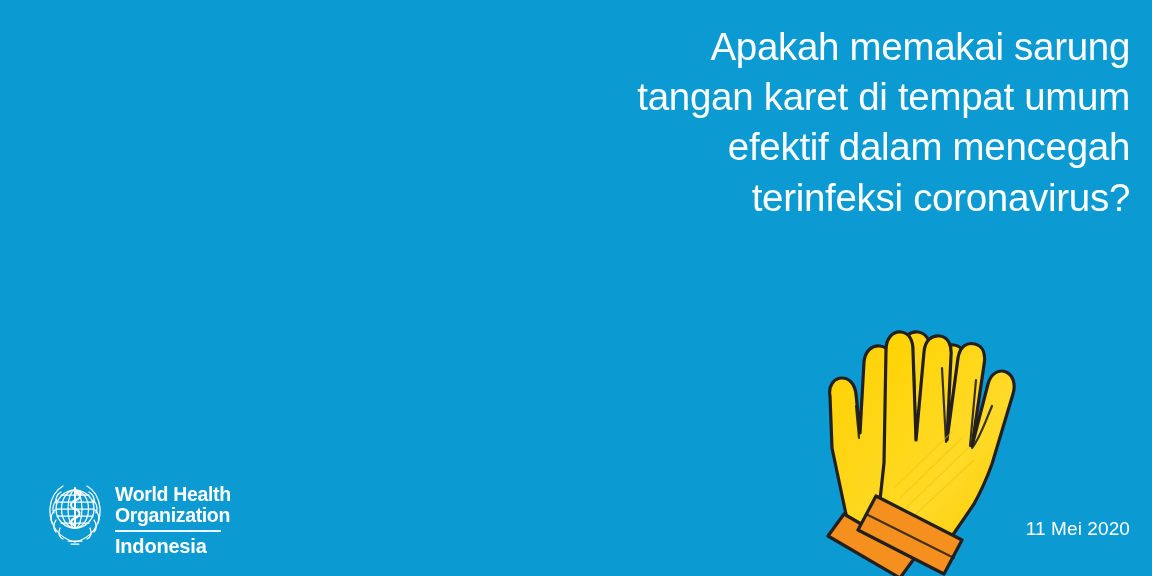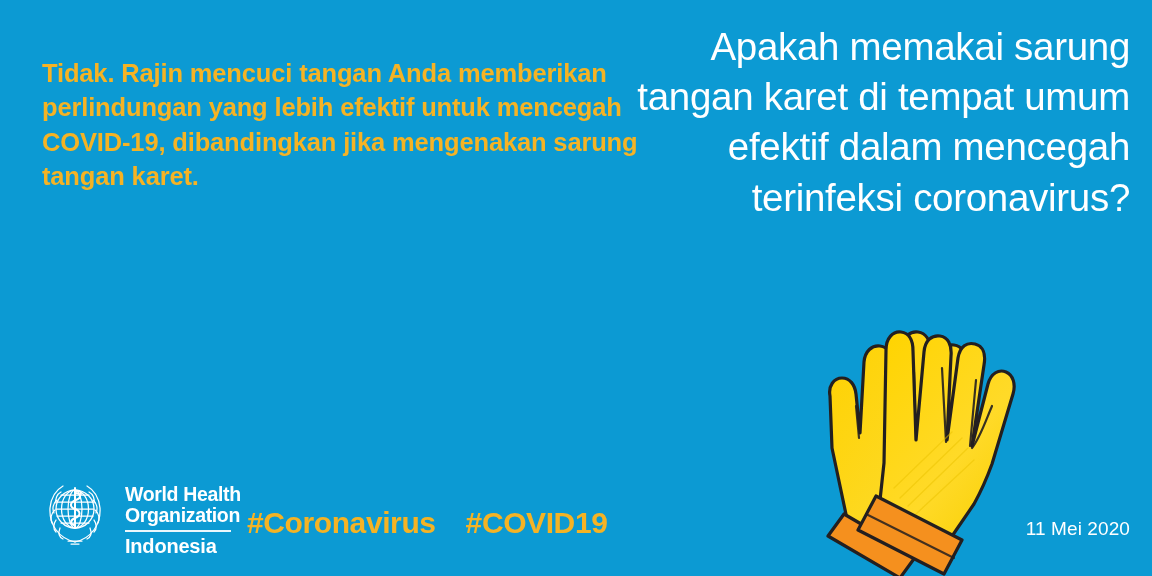--- a/index.html
+++ b/index.html
@@ -78,21 +78,21 @@
     height: 76px;
   }
   .who-emblem {
     width: 62px;
     height: 66px;
     flex: none;
     margin-top: 2px;
   }
   .who-emblem svg { display: block; width: 100%; height: 100%; }
   .who-wordmark {
-    margin-left: 19px;
+    margin-left: 9px;
     padding-top: 6px;
   }
   .who-line {
     color: #ffffff;
     font-weight: bold;
     font-size: 19.5px;
     line-height: 1.08;
     letter-spacing: -0.35px;
     white-space: nowrap;
   }
@@ -136,21 +136,20 @@
     letter-spacing: 0.1px;
     line-height: 1;
   }
 </style>
 </head>
 <body>
 
 <div id="poster">
 
   <div class="answer-block">
-    <p class="answer-lead">Tidak. Rajin mencuci tangan Anda memberikan perlindungan yang lebih efektif untuk mencegah COVID-19, dibandingkan jika mengenakan sarung tangan karet.</p>
   </div>
 
   <h1 class="question">Apakah memakai sarung tangan karet di tempat umum efektif dalam mencegah terinfeksi coronavirus?</h1>
 
   <div class="gloves">
     <svg viewBox="0 0 300 288" xmlns="http://www.w3.org/2000/svg" aria-hidden="true">
       <defs>
         <linearGradient id="shadeA" x1="0" y1="0" x2="1" y2="1">
           <stop offset="0%" stop-color="#ffd100"></stop>
           <stop offset="55%" stop-color="#fdd81f"></stop>
@@ -284,20 +283,16 @@
       </svg>
     </div>
     <div class="who-wordmark">
       <div class="who-line">World Health</div>
       <div class="who-line">Organization</div>
       <div class="who-divider"></div>
       <div class="who-country">Indonesia</div>
     </div>
   </div>
 
-  <div class="hashtags">
-    <span>#Coronavirus</span>
-    <span>#COVID19</span>
-  </div>
 
   <div class="date">11 Mei 2020</div>
 
 </div>
 
 </body></html>

